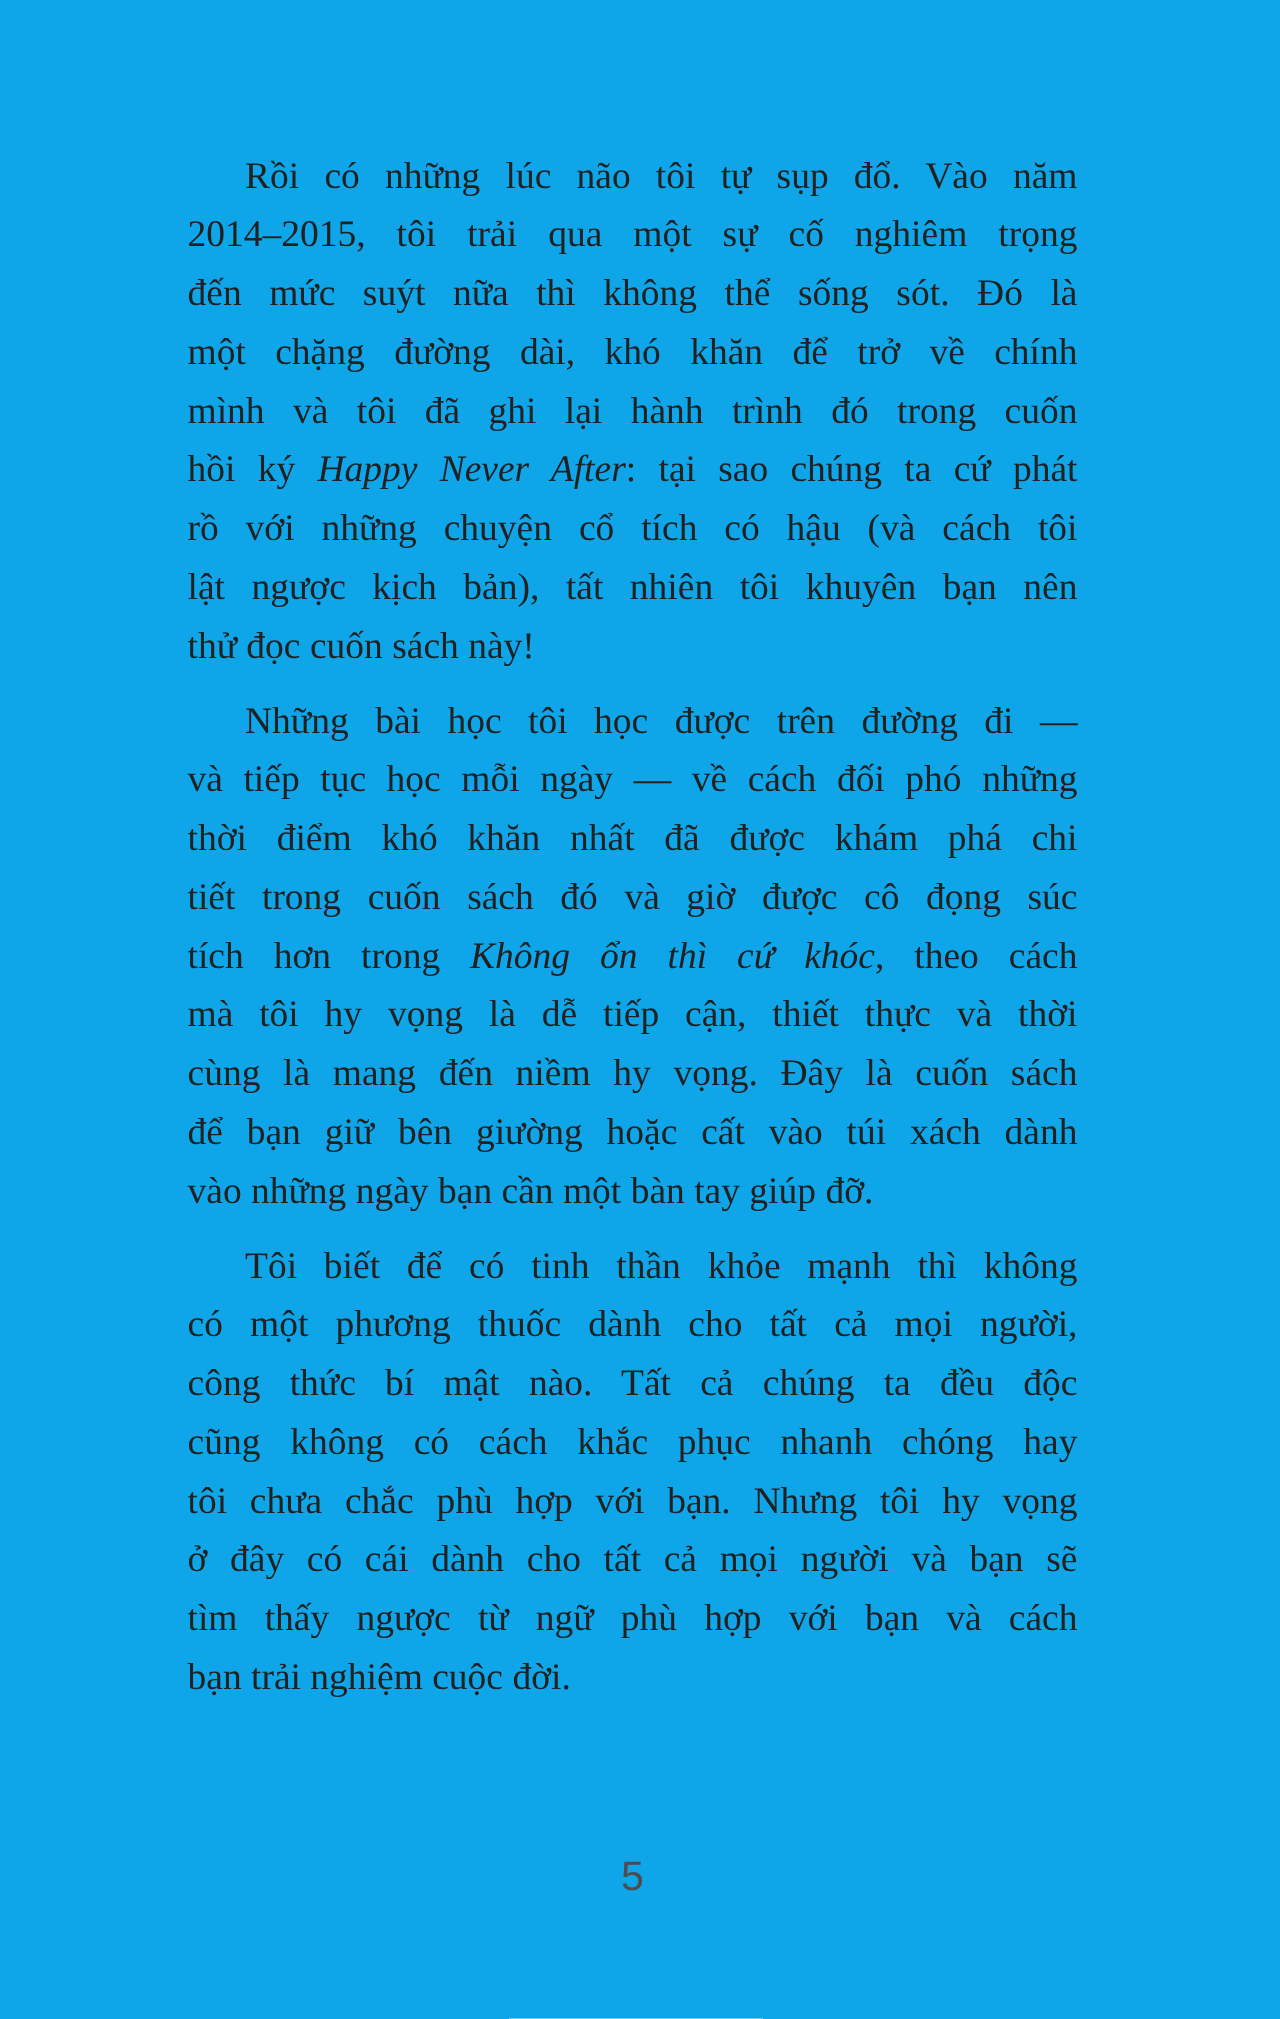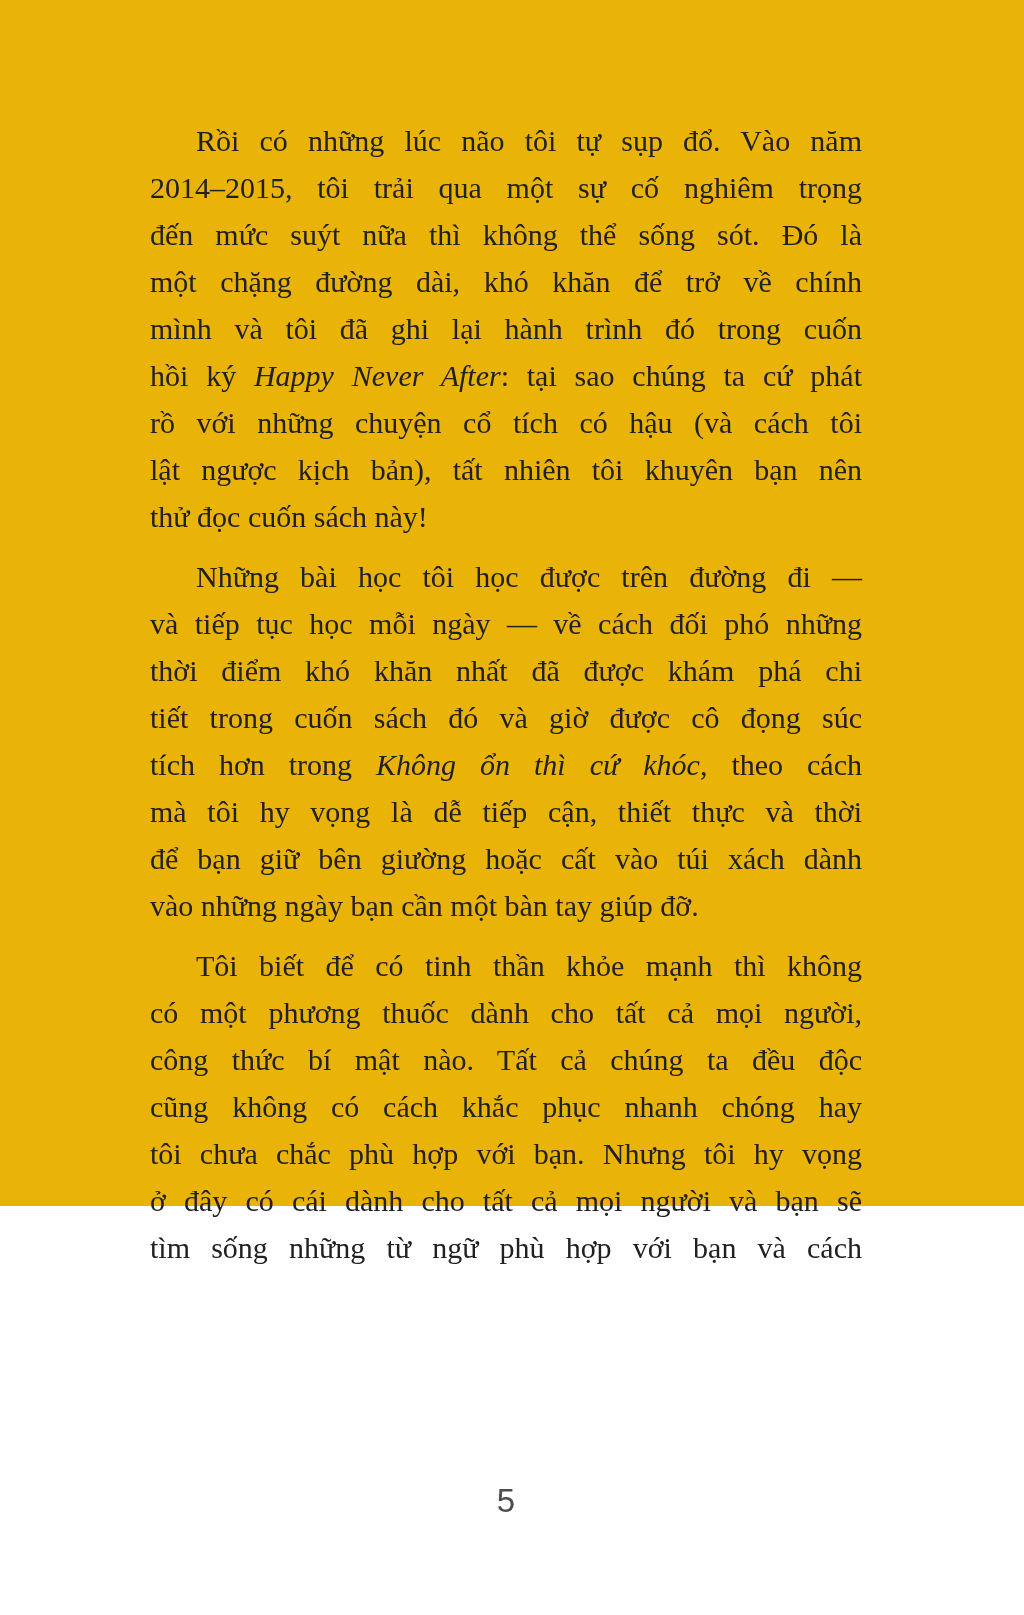--- a/index.html
+++ b/index.html
@@ -6,22 +6,22 @@
     margin: 0;
     padding: 0;
     background: #ffffff;
     width: 1024px;
     height: 1615px;
     overflow: hidden;
   }
   .page {
     position: relative;
     width: 1024px;
-    height: 1206px;
-    background: #eab308;
+    height: 1615px;
+    background: #0ea5e9;
     font-family: "Liberation Serif", serif;
     color: #212121;
   }
   .text-block {
     position: absolute;
     left: 150px;
     top: 117px;
     width: 712px;
     font-size: 30px;
     line-height: 47px;
@@ -72,27 +72,29 @@
         <div class="line"><span>lật ngược kịch bản), tất nhiên tôi khuyên bạn nên</span></div>
         <div class="line last"><span>thử đọc cuốn sách này!</span></div>
       </div>
       <div class="para">
         <div class="line first"><span>Những bài học tôi học được trên đường đi —</span></div>
         <div class="line"><span>và tiếp tục học mỗi ngày — về cách đối phó những</span></div>
         <div class="line"><span>thời điểm khó khăn nhất đã được khám phá chi</span></div>
         <div class="line"><span>tiết trong cuốn sách đó và giờ được cô đọng súc</span></div>
         <div class="line"><span>tích hơn trong </span><em>Không ổn thì cứ khóc</em><span>, theo cách</span></div>
         <div class="line"><span>mà tôi hy vọng là dễ tiếp cận, thiết thực và thời</span></div>
+        <div class="line"><span>cùng là mang đến niềm hy vọng. Đây là cuốn sách</span></div>
         <div class="line"><span>để bạn giữ bên giường hoặc cất vào túi xách dành</span></div>
         <div class="line last"><span>vào những ngày bạn cần một bàn tay giúp đỡ.</span></div>
       </div>
       <div class="para">
         <div class="line first"><span>Tôi biết để có tinh thần khỏe mạnh thì không</span></div>
         <div class="line"><span>có một phương thuốc dành cho tất cả mọi người,</span></div>
         <div class="line"><span>công thức bí mật nào. Tất cả chúng ta đều độc</span></div>
         <div class="line"><span>cũng không có cách khắc phục nhanh chóng hay</span></div>
         <div class="line"><span>tôi chưa chắc phù hợp với bạn. Nhưng tôi hy vọng</span></div>
         <div class="line"><span>ở đây có cái dành cho tất cả mọi người và bạn sẽ</span></div>
-        <div class="line"><span>tìm sống những từ ngữ phù hợp với bạn và cách</span></div>
+        <div class="line"><span>tìm thấy ngược từ ngữ phù hợp với bạn và cách</span></div>
+        <div class="line last"><span>bạn trải nghiệm cuộc đời.</span></div>
       </div>
     </div>
   <div class="page-number">5</div>
 </div>
 
 </body></html>

